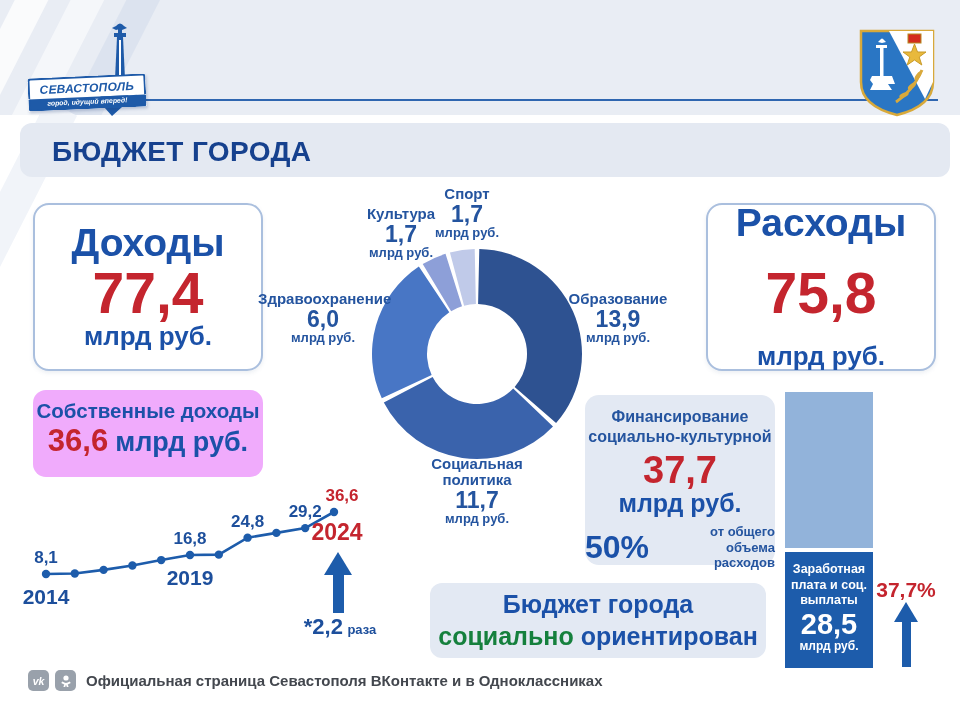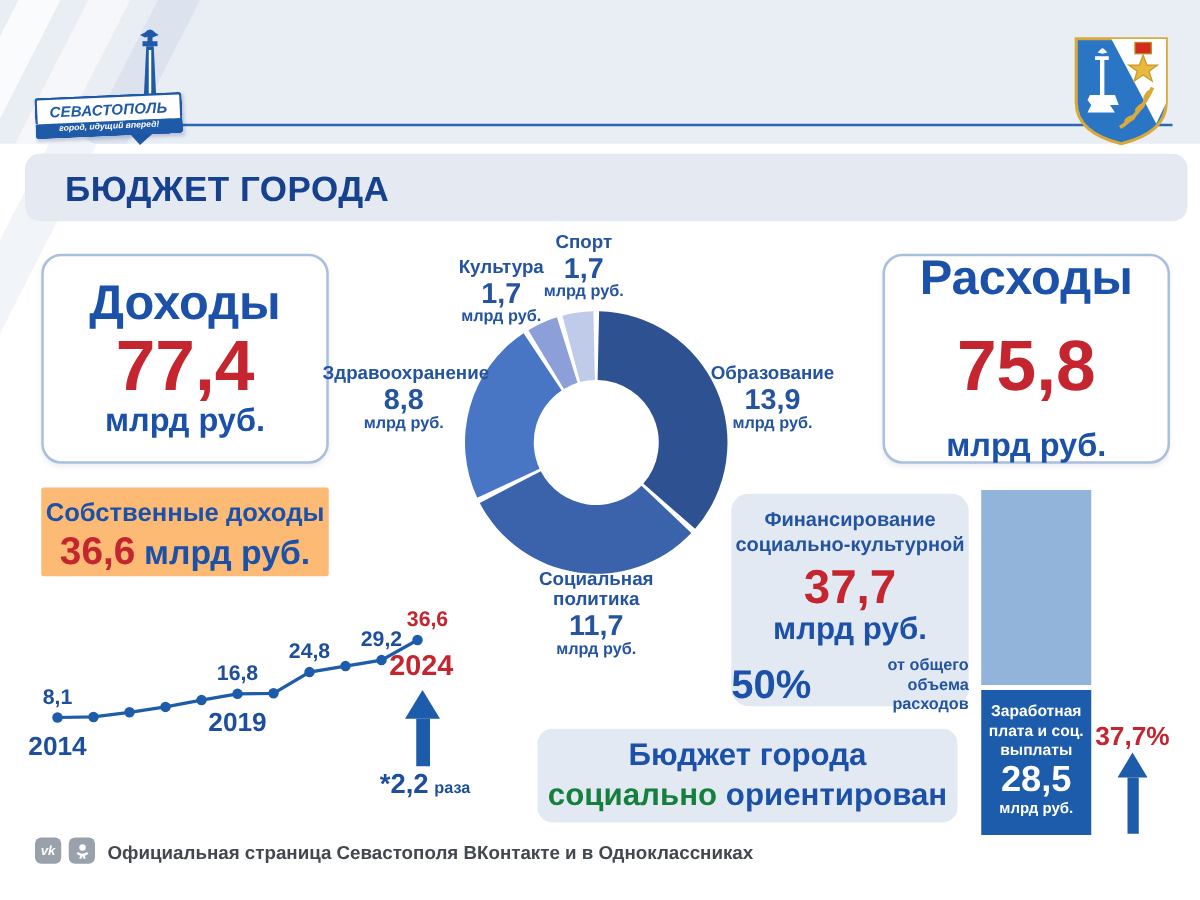--- a/index.html
+++ b/index.html
@@ -35,21 +35,21 @@
   .bigbox .u{font-size:26px;color:#1b51a8;line-height:1.1;}
   .income{left:33px;top:203px;}
   .expense{left:706px;top:203px;gap:20px;}
   
   .donut{position:absolute;left:362px;top:239px;}
   .dlabel{position:absolute;text-align:center;color:#24549f;line-height:1.05;}
   .dl-name{font-size:15px;}
   .dl-val{font-size:23px;}
   .dl-unit{font-size:13px;}
   
-  .ownbox{position:absolute;left:33px;top:390px;width:230px;height:71px;background:#fdba74;border-radius:2px;
+  .ownbox{position:absolute;left:33px;top:390px;width:230px;height:87px;background:#f0abfc;border-radius:13px;
           text-align:center;padding-top:9px;box-sizing:border-box;}
   .own-t{font-size:20.5px;color:#1b51a8;line-height:1.15;}
   .own-v{font-size:31px;color:#c4252e;}
   .own-u{font-size:27px;color:#1b51a8;margin-left:7px;}
   
   .growth{position:absolute;left:16px;top:478px;}
   .arrow{position:absolute;}
   .arrow .head{width:0;height:0;border-left:14px solid transparent;border-right:14px solid transparent;
                border-bottom:23px solid #1d5cab;margin:0 auto;}
   .arrow .stem{width:11px;height:38px;background:#1d5cab;margin:0 auto;}
@@ -77,21 +77,21 @@
                font-size:21px;color:#c4252e;}
   .bar-arrow{left:893px;top:602px;width:26px;}
   .bar-arrow .head{border-left:12px solid transparent;border-right:12px solid transparent;border-bottom:20px solid #1d5cab;}
   .bar-arrow .stem{width:9px;height:45px;}
   
   .slogan{position:absolute;left:430px;top:583px;width:336px;height:75px;background:#e3e9f3;border-radius:12px;
           display:flex;flex-direction:column;align-items:center;justify-content:center;
           font-size:25px;color:#1b51a8;line-height:1.25;}
   .slogan .red{color:#15803d;}
   
-  .footer{position:absolute;left:28px;top:670px;display:flex;align-items:flex-end;gap:6px;}
+  .footer{position:absolute;left:28px;top:670px;display:flex;align-items:center;gap:6px;}
   .sicon{width:21px;height:21px;background:#99a1ab;border-radius:5px;display:flex;align-items:center;justify-content:center;}
   .vk-t{color:#fff;font-size:10.5px;font-style:italic;}
   .ftext{font-size:15px;color:#43474e;font-weight:600;margin-left:4px;}
 </style>
 </head>
 <body>
 
 <div class="page">
 
   <div class="topband">
@@ -175,21 +175,21 @@
     <div class="dl-val">1,7</div>
     <div class="dl-unit">млрд руб.</div>
   </div>
   <div class="dlabel" style="left:351px;top:206px;width:100px;">
     <div class="dl-name">Культура</div>
     <div class="dl-val">1,7</div>
     <div class="dl-unit">млрд руб.</div>
   </div>
   <div class="dlabel" style="left:258px;top:291px;width:130px;">
     <div class="dl-name">Здравоохранение</div>
-    <div class="dl-val">8,8</div>
+    <div class="dl-val">6,0</div>
     <div class="dl-unit">млрд руб.</div>
   </div>
   <div class="dlabel" style="left:553px;top:291px;width:130px;">
     <div class="dl-name">Образование</div>
     <div class="dl-val">13,9</div>
     <div class="dl-unit">млрд руб.</div>
   </div>
   <div class="dlabel" style="left:402px;top:456px;width:150px;">
     <div class="dl-name">Социальная политика</div>
     <div class="dl-val">11,7</div>

